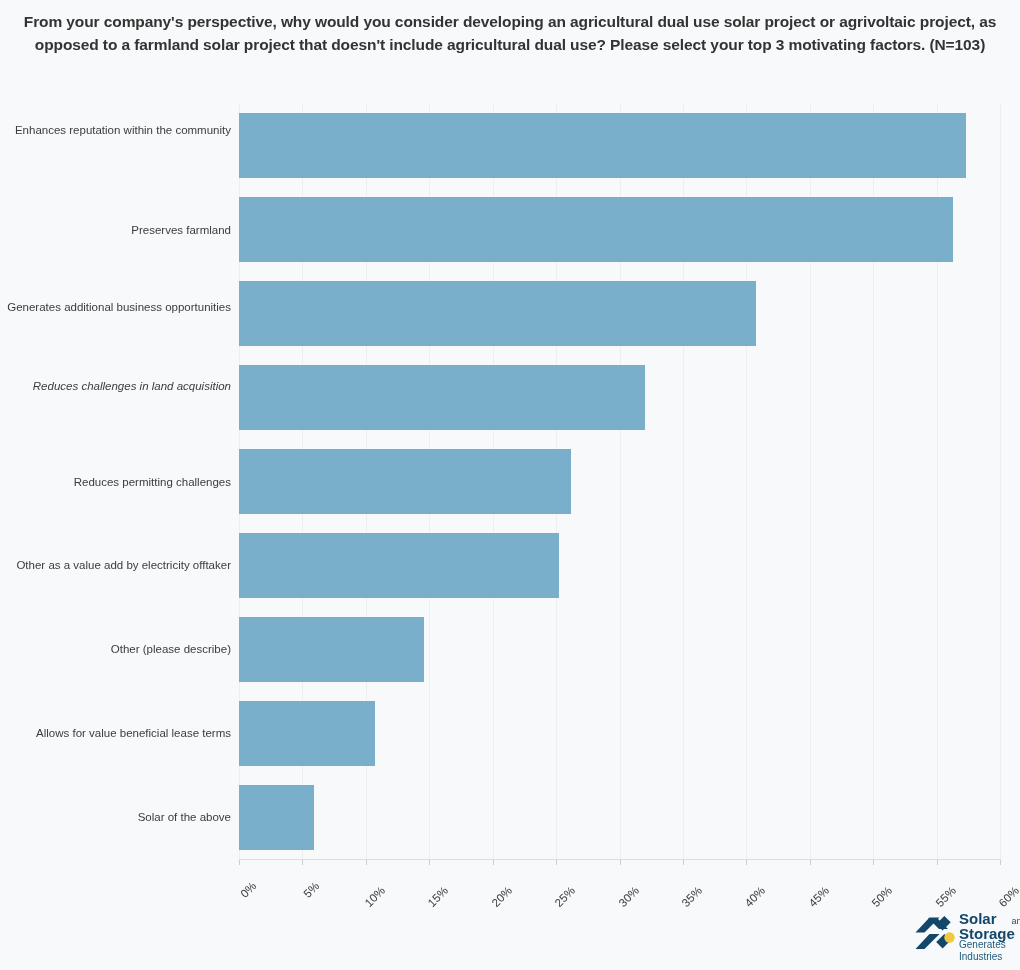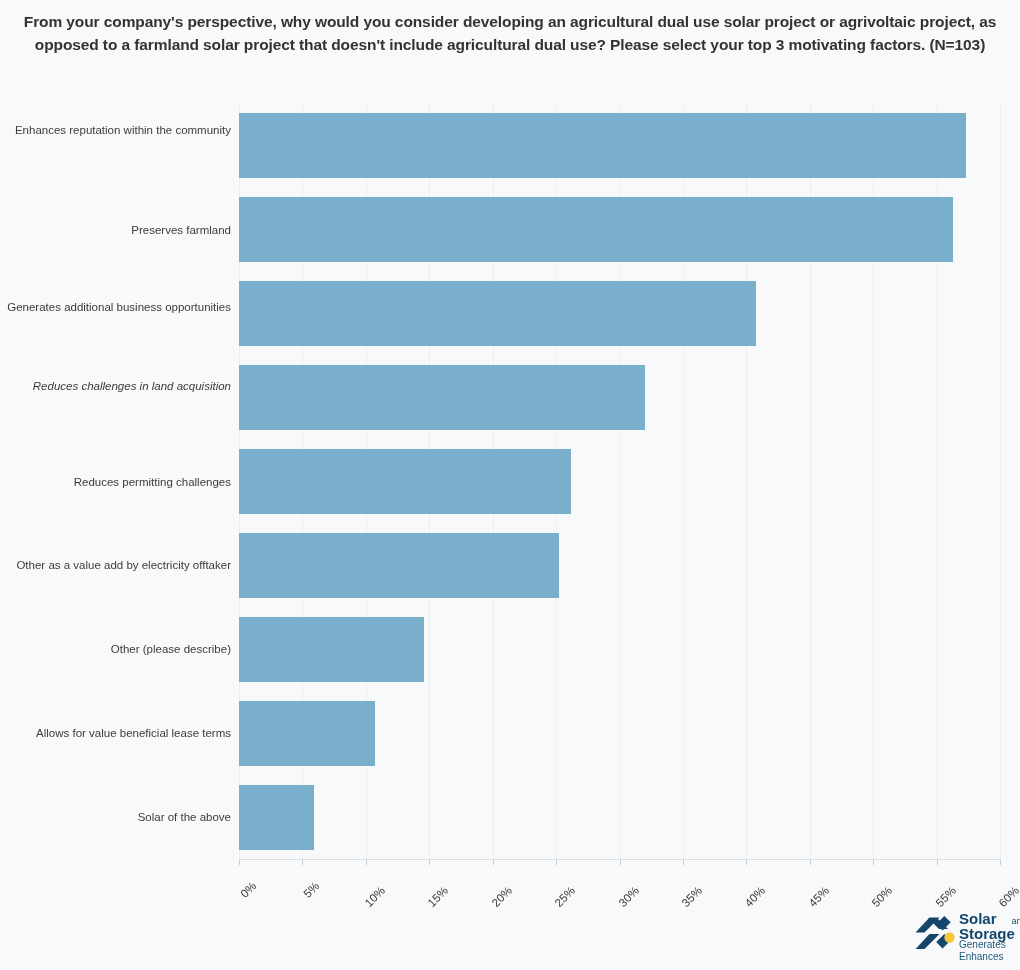--- a/index.html
+++ b/index.html
@@ -254,17 +254,17 @@
           <path d="M24.0 1.5 L33.0 1.5 L33.0 13.0 L24.0 13.0 Z" transform="rotate(45 28.5 7.2)"></path>
           <path d="M24.0 19.5 L33.0 19.5 L33.0 31.0 L24.0 31.0 Z" transform="rotate(45 28.5 25.2)"></path>
         </g>
         <circle cx="34.5" cy="21.5" r="5.2" fill="#f5c83b"></circle>
       </svg>
     </div>
     <div id="logo-text">
       <span class="logo-line"><span class="logo-strong">Solar</span> <span class="logo-small">and</span></span>
       <span class="logo-line logo-strong">Storage</span>
       <span class="logo-line logo-thin">Generates</span>
-      <span class="logo-line logo-thin">Enhances</span>
+      <span class="logo-line logo-thin">Industries</span>
     </div>
   </div>
 
 </div>
 
 </body></html>

